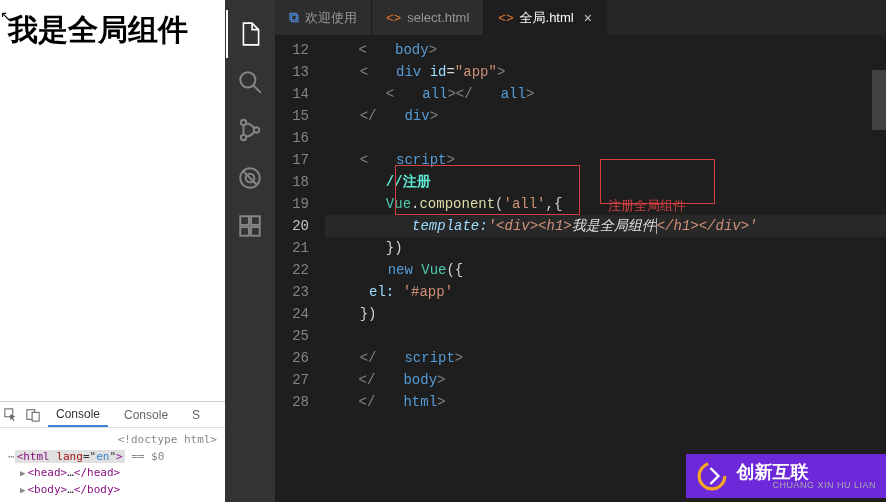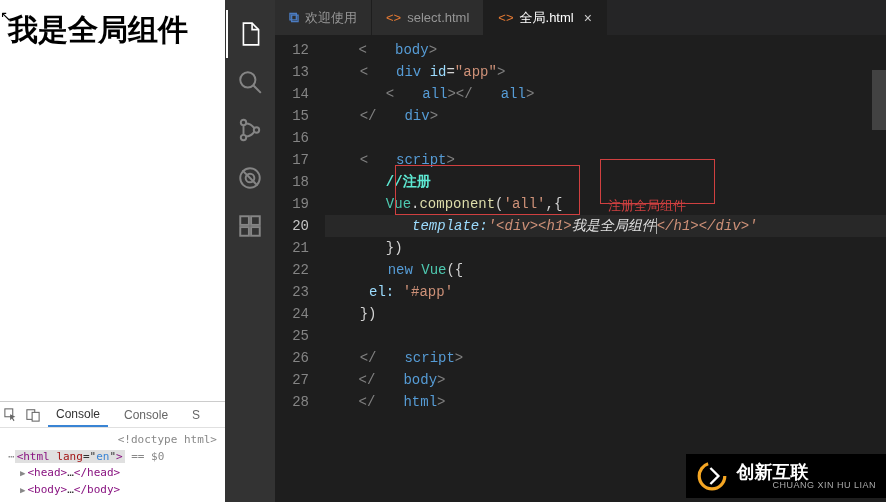--- a/index.html
+++ b/index.html
@@ -48,21 +48,21 @@
 .tk-attr { color: #9cdcfe; }
 .tk-str { color: #ce9178; }
 .tk-comment { color: #5eead4; font-weight: bold; }
 .tk-obj { color: #4ec9b0; }
 .tk-func { color: #dcdcaa; }
 .tk-txt { color: #d4d4d4; }
 .tk-white { color: #e0e0e0; }
 .red-box { position: absolute; border: 1px solid #d04040; pointer-events: none; }
 .annotation { position: absolute; color: #d04040; font-size: 13px; font-family: "Microsoft YaHei", sans-serif; pointer-events: none; }
 .caret { border-left: 1px solid #aeafad; display: inline-block; height: 16px; vertical-align: middle; }
-.watermark { position: absolute; right: 0; bottom: 4px; background: #000000; color: #fff; display: flex; align-items: center; padding: 6px 10px; gap: 8px; font-size: 18px; font-weight: bold; z-index: 10; }
+.watermark { position: absolute; right: 0; bottom: 4px; background: #6d28d9; color: #fff; display: flex; align-items: center; padding: 6px 10px; gap: 8px; font-size: 18px; font-weight: bold; z-index: 10; }
 .watermark .sub { font-size: 9px; color: #aaa; font-weight: normal; display: block; letter-spacing: 0.5px; margin-left: 36px; }
 .watermark .logo { width: 32px; height: 32px; }
 .watermark .txt { line-height: 1; }
 .scrollbar-v { position: absolute; right: 0; top: 35px; width: 14px; bottom: 0; background: transparent; }
 .scrollbar-thumb { position: absolute; right: 0; width: 14px; background: #424242; }
 </style>
 </head>
 <body>
 
 <div class="container">

